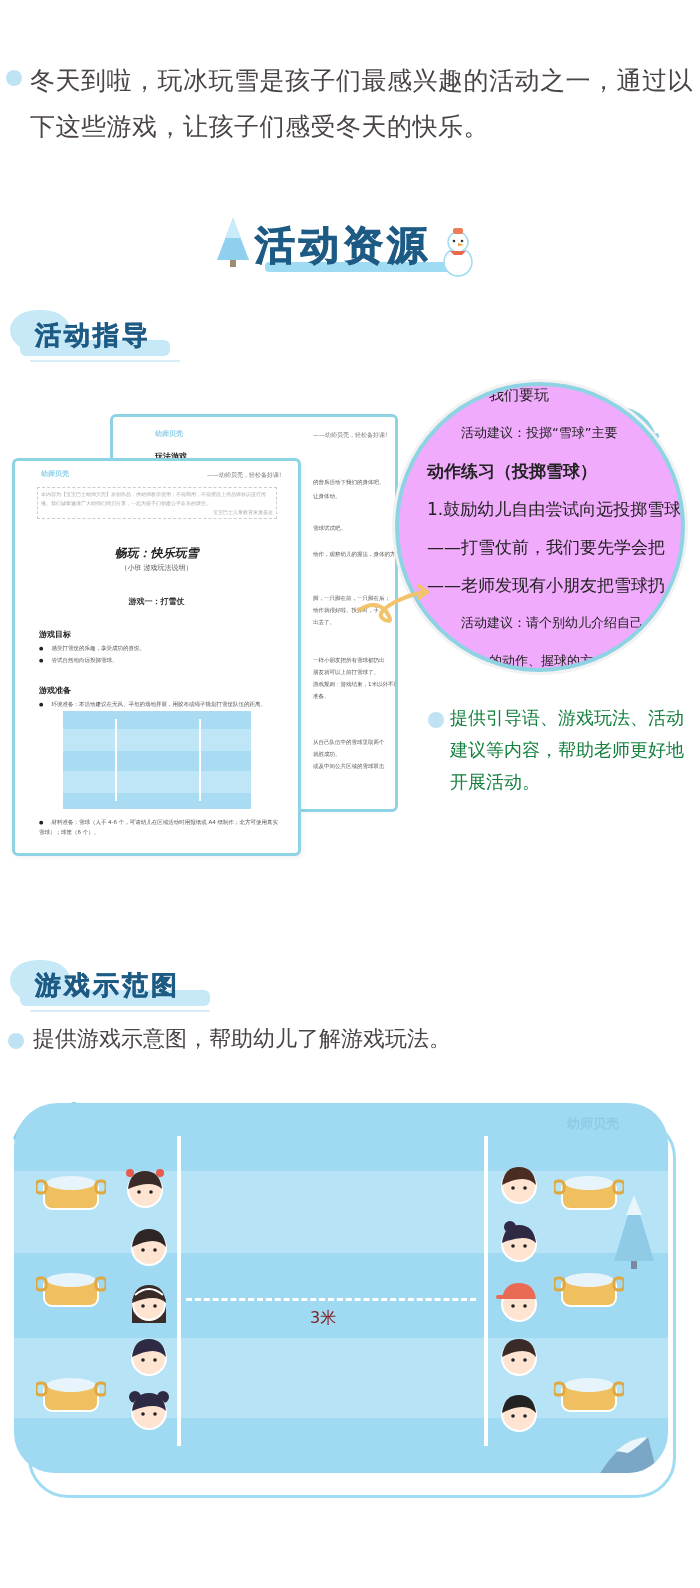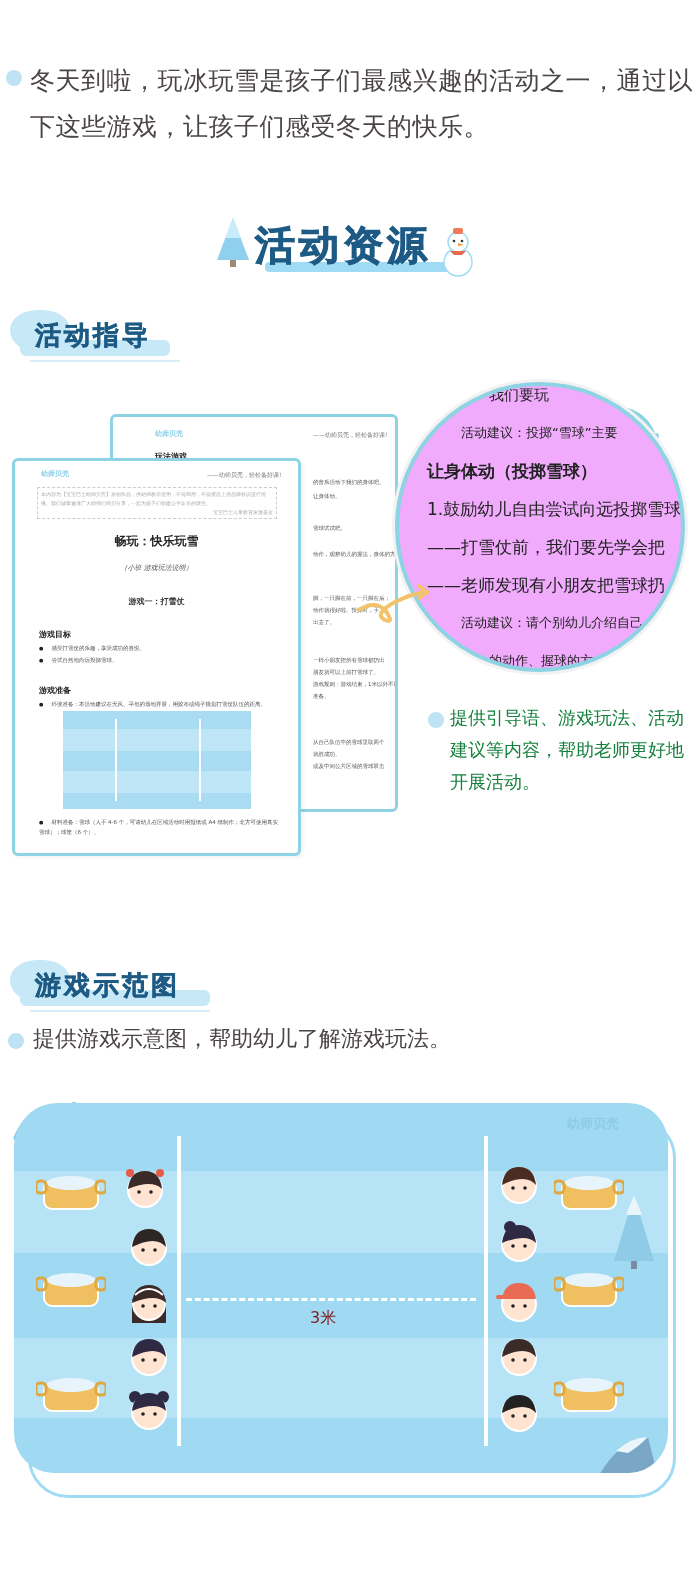--- a/index.html
+++ b/index.html
@@ -119,22 +119,22 @@
   <div class="doc-line" style="left:200px; top:346px;">或及中间公共区域的雪球双击</div>
 </div>
 
 <div class="doc doc-front">
   <div class="doc-logo" style="left:26px; top:8px;">幼师贝壳</div>
   <div class="doc-slogan" style="left:192px; top:10px;">——幼师贝壳，轻松备好课!</div>
   <div class="doc-notice">
     <span>本内容为【宝宝巴士幼师贝壳】原创作品，供幼师教学使用，不得商用，不得擅自上传品牌标识进行传播。我们诚挚邀请广大幼师们师贝分享，一起为孩子们创建公平欢乐的课堂。</span>
     <div style="text-align:right;">宝宝巴士儿童教育发展基金</div>
   </div>
-  <div class="doc-title" style="top:72px;">畅玩：快乐玩雪</div>
-  <div class="doc-sub" style="top:102px;font-style:italic;">（小班 游戏玩法说明）</div>
+  <div class="doc-title" style="top:84px;font-style:italic;">畅玩：快乐玩雪</div>
+  <div class="doc-sub" style="top:102px;">（小班 游戏玩法说明）</div>
   <div class="doc-sub" style="top:135px; font-size:8px; font-weight:bold; color:#333;">游戏一：打雪仗</div>
   <div class="doc-h" style="left:24px; top:168px;font-family:Liberation Serif, serif;">游戏目标</div>
   <div class="doc-li" style="left:24px; top:184px;">感受打雪仗的乐趣，享受成功的喜悦。</div>
   <div class="doc-li" style="left:24px; top:196px;">尝试自然地向远投掷雪球。</div>
   <div class="doc-h" style="left:24px; top:224px;">游戏准备</div>
   <div class="doc-li" style="left:24px; top:240px;">环境准备：本活动建议在无风、平坦的场地开展，用胶布或绳子规划打雪仗队伍的距离。</div>
   <div class="mini-field">
     <div class="mini-band" style="top:18px; height:22px;"></div>
     <div class="mini-band" style="top:60px; height:22px;"></div>
     <div class="mini-post" style="left:52px;"></div>
@@ -143,21 +143,21 @@
   <div class="doc-li" style="left:24px; top:356px; white-space:normal; width:240px; line-height:10px;">材料准备：雪球（人手 4-6 个，可请幼儿在区域活动时用报纸或 A4 纸制作；北方可使用真实雪球）；球筐（6 个）。</div>
 </div>
 
 <svg class="deco-arc" viewBox="0 0 50 40">
   <path d="M2 8 Q30 10 40 32" stroke="#8ed3e3" stroke-width="5" fill="none" stroke-linecap="round"></path>
   <circle cx="44" cy="36" r="3" fill="#8ed3e3"></circle>
 </svg>
 <div class="magnifier">
   <div class="mag-line" style="left:90px; top:0px; font-size:15px;">我们要玩</div>
   <div class="mag-line" style="left:62px; top:38px; font-size:13px;">活动建议：投掷“雪球”主要</div>
-  <div class="mag-line" style="left:28px; top:74px; font-size:17px; font-weight:bold;">让身体动（投掷雪球）</div>
+  <div class="mag-line" style="left:28px; top:74px; font-size:17px; font-weight:bold;">动作练习（投掷雪球）</div>
   <div class="mag-line" style="left:28px; top:112px; font-size:17px;">1.鼓励幼儿自由尝试向远投掷雪球</div>
   <div class="mag-line" style="left:28px; top:150px; font-size:17px;">——打雪仗前，我们要先学会把</div>
   <div class="mag-line" style="left:28px; top:188px; font-size:17px;">——老师发现有小朋友把雪球扔</div>
   <div class="mag-line" style="left:62px; top:228px; font-size:13px;">活动建议：请个别幼儿介绍自己</div>
   <div class="mag-line" style="left:90px; top:266px; font-size:13px;">的动作、握球的方</div>
 </div>
 <svg class="arrow-curl" viewBox="0 0 80 50">
   <path d="M4 30 Q20 20 30 30 Q40 44 30 40 Q18 34 40 22 Q56 14 70 12" stroke="#f2c36b" stroke-width="4" fill="none" stroke-linecap="round"></path>
   <path d="M64 6 L72 12 L64 18" stroke="#f2c36b" stroke-width="4" fill="none" stroke-linecap="round"></path>
 </svg>

